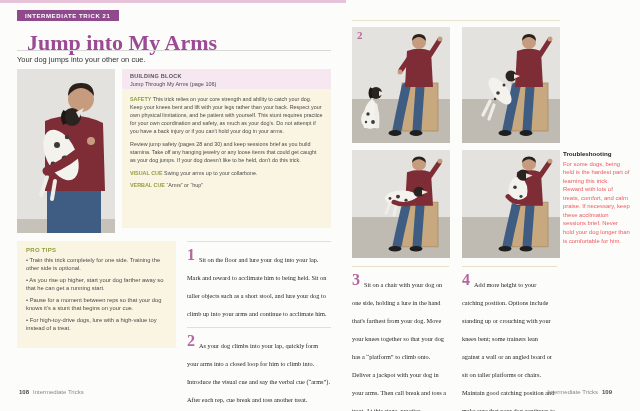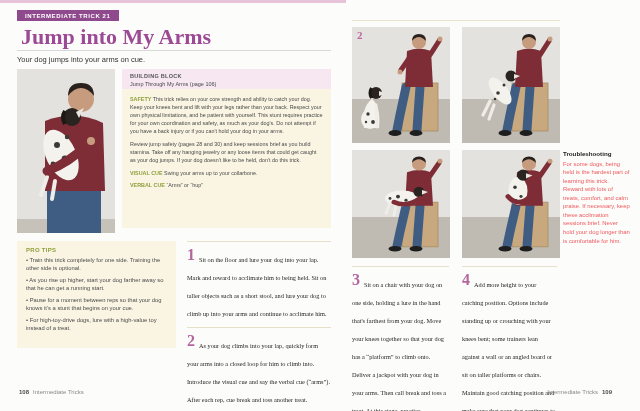--- a/index.html
+++ b/index.html
@@ -127,23 +127,23 @@
       <circle cx="61" cy="27" r="6" fill="#2a2420"></circle>
       <path d="M64 25 L70.5 27.5 L64 30.5 Z" fill="#e9e5df"></path>
       <path d="M46 50 Q56 62 68 50" stroke="#7e2d36" stroke-width="5" fill="none" stroke-linecap="round"></path>
     </g>
   </defs>
 </svg>
 
 <div class="abs top-strip"></div>
 
 <div class="abs banner">INTERMEDIATE TRICK 21</div>
-<h1 class="abs title" style="margin:4px">Jump into My Arms</h1>
+<h1 class="abs title" style="margin:10px">Jump into My Arms</h1>
 <div class="abs title-rule"></div>
-<div class="abs subtitle">Your dog jumps into your arms on cue.</div>
+<div class="abs subtitle">Your dog jumps into your other on cue.</div>
 
 <div class="abs photo left-photo">
   <svg viewBox="0 0 98 164" preserveAspectRatio="none">
     <rect x="0" y="0" width="98" height="150" fill="#e3e2df"></rect>
     <rect x="0" y="150" width="98" height="14" fill="#c6c2ba"></rect>
     <rect x="30" y="118" width="54" height="46" fill="#3f5d83"></rect>
     <path d="M28 52 Q58 40 86 54 L88 122 L28 122 Z" fill="#7e2d36"></path>
     <circle cx="64" cy="30" r="13" fill="#c79c7e"></circle>
     <path d="M51 27 Q51 14 64 14 Q77 14 77 27 Q71 19 64 19 Q57 19 51 27 Z" fill="#2a211c"></path>
     <ellipse cx="44" cy="86" rx="15" ry="27" transform="rotate(-25 44 86)" fill="#f4f2ed"></ellipse>

